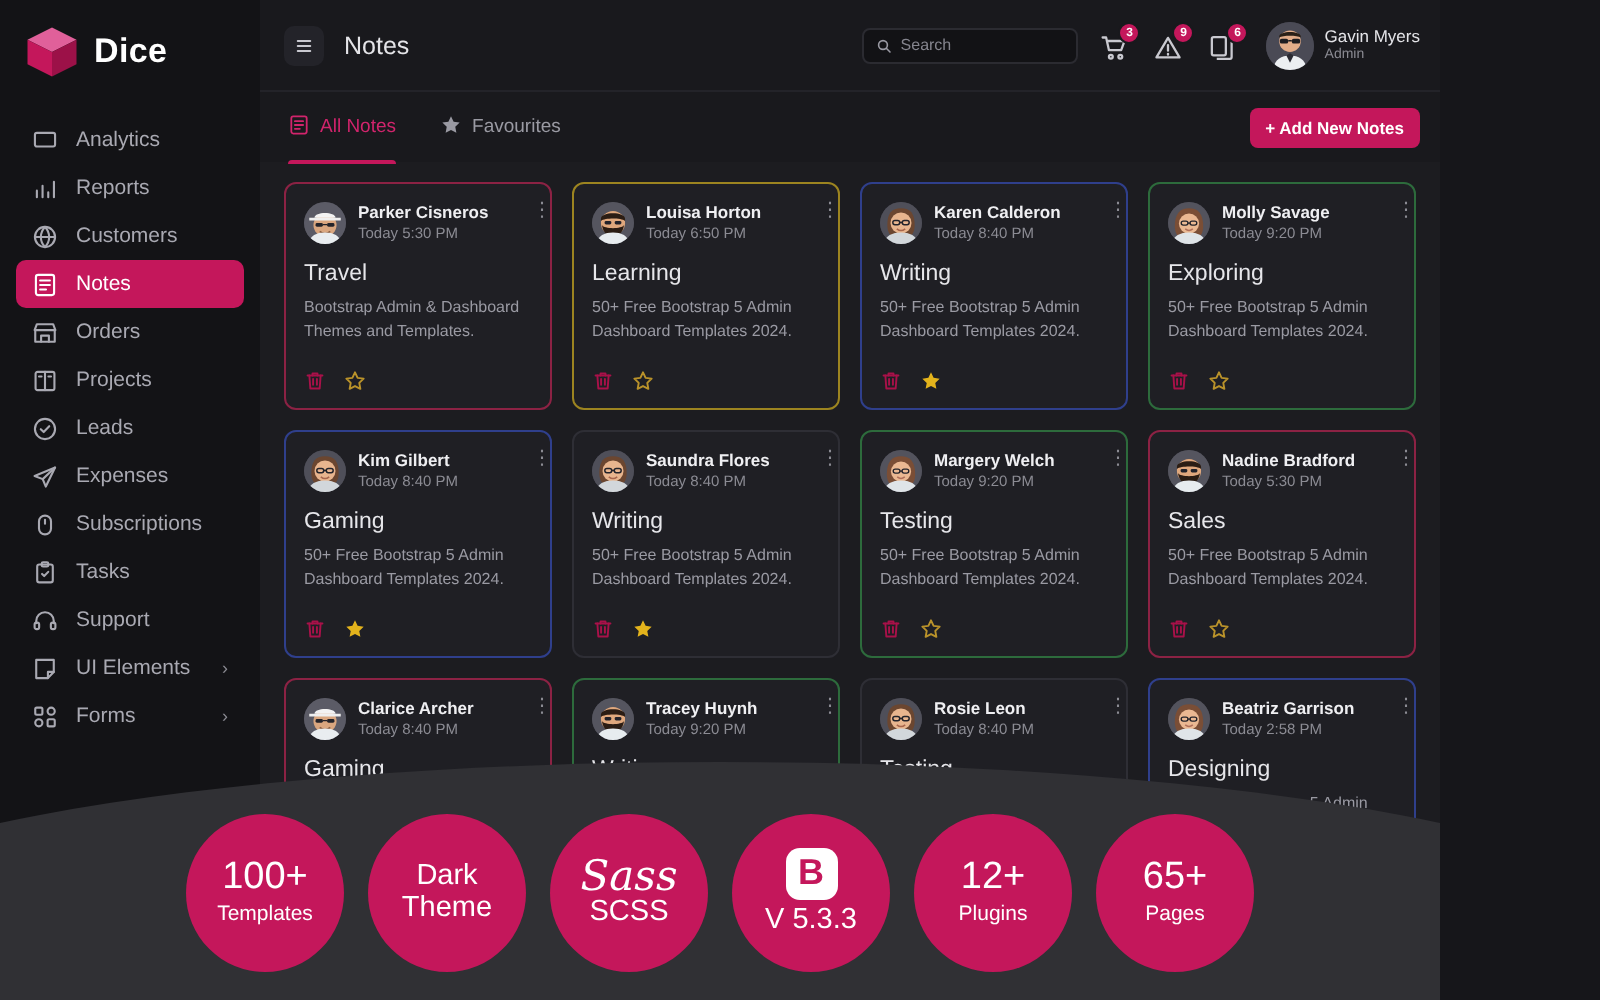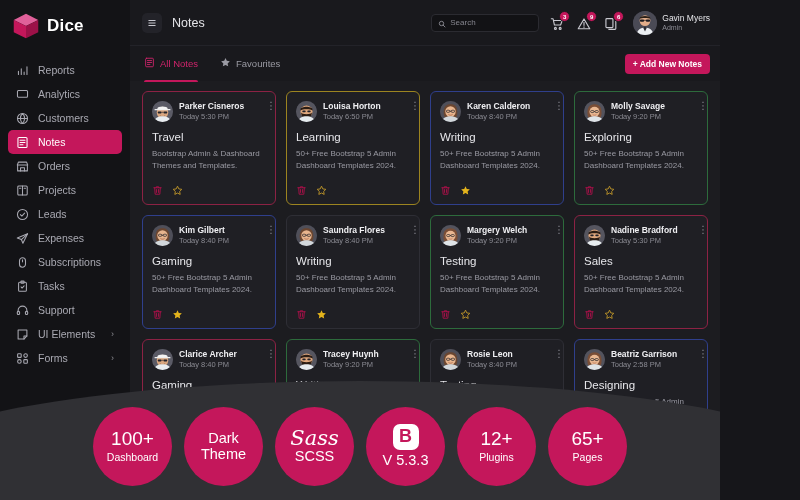--- a/index.html
+++ b/index.html
@@ -169,32 +169,32 @@
           <polygon points="30,9 16,16 16,30 30,23" fill="#9c1148"></polygon>
         </svg>
       </span>
       <span class="brand-name">Dice</span>
     </div>
 
     <nav class="nav" id="nav-host">
         <div class="nav-item">
           <span class="nav-ico">
             <svg viewBox="0 0 16 16" fill="none" stroke="#a9a9b2" stroke-width="1.3" stroke-linecap="round" stroke-linejoin="round">
+              <rect x="1.8" y="3" width="12.4" height="8.4" rx="1.2"></rect>
+            </svg>
+          </span>
+          <span class="nav-label">Analytics</span>
+        </div>
+        <div class="nav-item">
+          <span class="nav-ico">
+            <svg viewBox="0 0 16 16" fill="none" stroke="#a9a9b2" stroke-width="1.3" stroke-linecap="round" stroke-linejoin="round">
               <path d="M3 13V9M6.5 13V6M10 13V10M13.5 13V3.5"></path>
             </svg>
           </span>
           <span class="nav-label">Reports</span>
-        </div>
-        <div class="nav-item">
-          <span class="nav-ico">
-            <svg viewBox="0 0 16 16" fill="none" stroke="#a9a9b2" stroke-width="1.3" stroke-linecap="round" stroke-linejoin="round">
-              <rect x="1.8" y="3" width="12.4" height="8.4" rx="1.2"></rect>
-            </svg>
-          </span>
-          <span class="nav-label">Analytics</span>
         </div>
         <div class="nav-item">
           <span class="nav-ico">
             <svg viewBox="0 0 16 16" fill="none" stroke="#a9a9b2" stroke-width="1.3" stroke-linecap="round" stroke-linejoin="round">
               <circle cx="8" cy="8" r="6.2"></circle>
               <path d="M1.8 8h12.4M8 1.8c3.4 3.6 3.4 8.8 0 12.4-3.4-3.6-3.4-8.8 0-12.4z"></path>
             </svg>
           </span>
           <span class="nav-label">Customers</span>
         </div>
@@ -883,21 +883,21 @@
         </div>
     </div>
 
   </section>
 
   <div class="promo">
     <div class="promo-curve"></div>
     <div class="promo-circles" id="promo-host">
         <div class="circ">
           <span class="circ-big">100+</span>
-          <span class="circ-small">Dashboard</span>
+          <span class="circ-small">Templates</span>
         </div>
         <div class="circ">
           <span class="circ-mid">Dark</span>
           <span class="circ-mid">Theme</span>
         </div>
         <div class="circ">
           <span class="sass-mark">Sass</span>
           <span class="circ-mid">SCSS</span>
         </div>
         <div class="circ">

